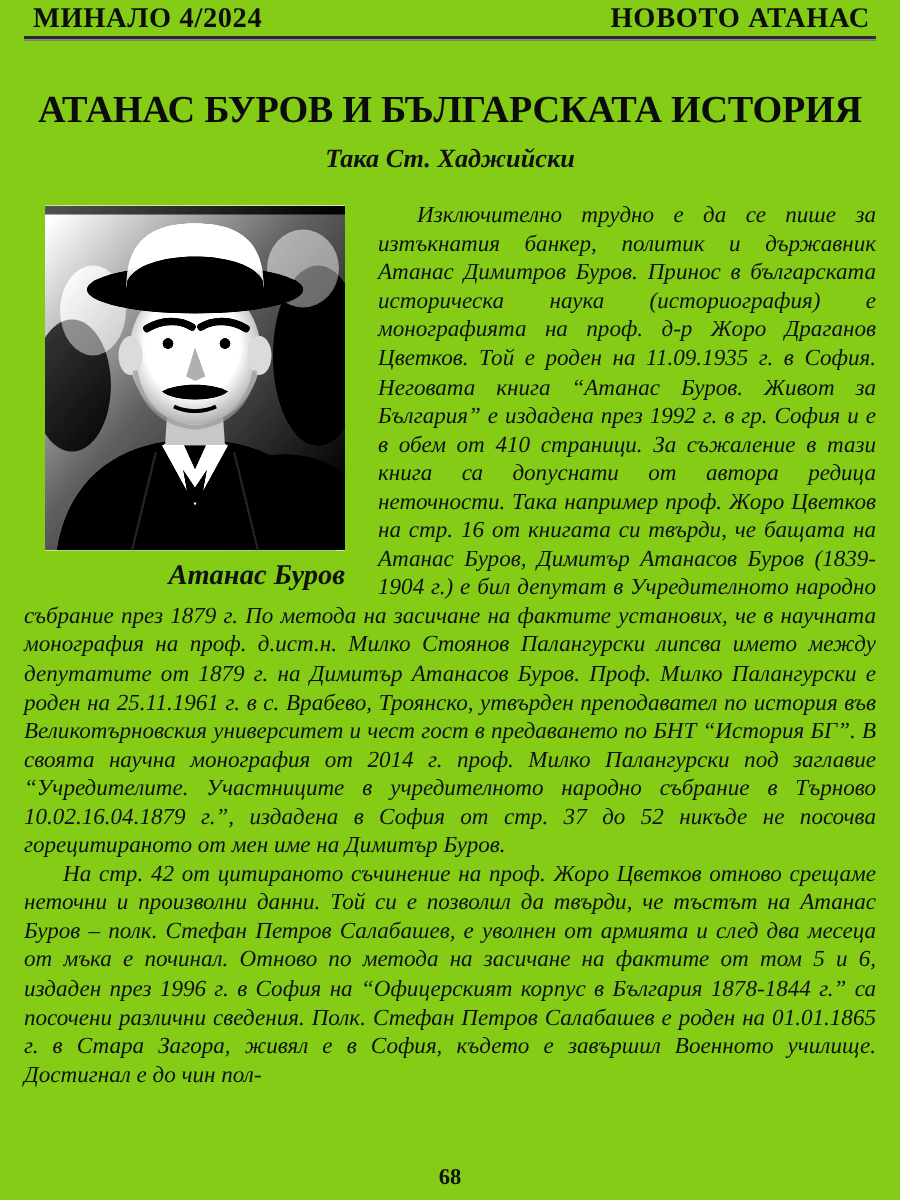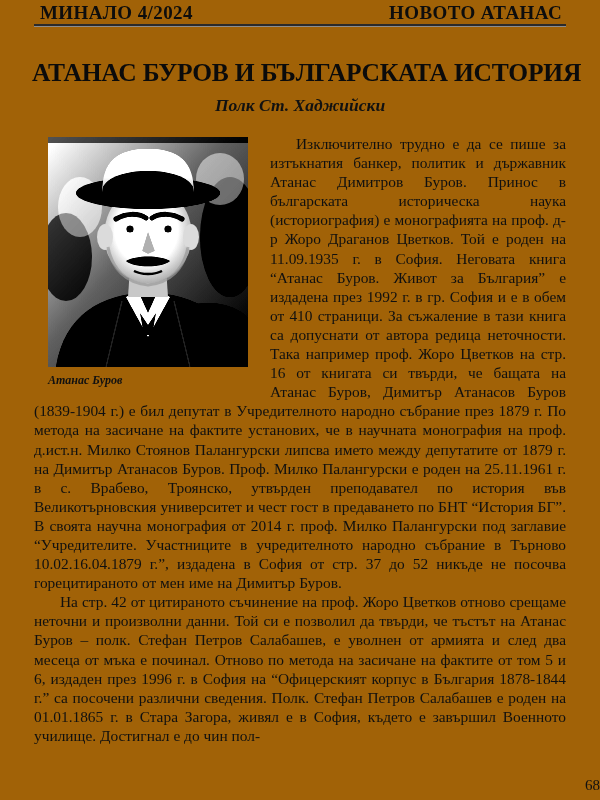--- a/index.html
+++ b/index.html
@@ -13,22 +13,22 @@
     overflow: hidden;
     font-family: "Liberation Serif", "DejaVu Serif", serif;
     color: #111111;
     position: relative;
   }
   .page {
     position: relative;
     width: 600px;
     height: 800px;
     box-sizing: border-box;
-    padding: 0 32px;
-    background: #a16207;
+    padding: 0 14px;
+    background: #84cc16;
   }
 
   
   .running-head {
     display: flex;
     justify-content: space-between;
     align-items: flex-end;
     padding: 1px 2px 0 2px;
     height: 22px;
   }
@@ -86,68 +86,69 @@
   .photo {
     width: 200px;
     height: 230px;
     position: relative;
     overflow: hidden;
     background: #ffffff;
     filter: grayscale(100%) contrast(175%);
   }
   .photo-canvas { position: absolute; inset: 0; }
   .figcaption {
-    text-align: left;
+    text-align: right;
     font-family: "Liberation Serif", "DejaVu Serif", serif;
     font-style: italic;
     font-weight: bold;
-    font-size: 12px;
+    font-size: 19px;
     margin-top: 6px;
     width: 200px;
     color: #111;
   }
 
   p.body-par {
     margin: 0;
     font-size: 15.4px;
     line-height: 19.1px;
     text-align: justify;
     text-justify: inter-word;
     color: #101010;
     hyphens: none;
+    font-style: italic;
   }
   p.indent { text-indent: 26px; }
 
   .page-number {
     position: absolute;
     bottom: 6px;
     left: 0;
     right: 0;
-    text-align: right;
-    font-family: "Liberation Serif", "DejaVu Serif", serif;
-    font-weight: normal;
+    text-align: center;
+    font-family: "Liberation Serif", "DejaVu Serif", serif;
+    font-weight: bold;
     font-size: 15px;
     color: #111;
   }
   .clearfix::after { content:""; display:block; clear:both; }
 </style>
 </head>
 <body>
 
 <div class="page">
 
   <div class="running-head">
     <div class="rh-text rh-left">МИНАЛО  4/2024</div>
     <div class="rh-text rh-right">НОВОТО АТАНАС</div>
   </div>
   <div class="head-rule"></div>
 
   <div class="title-block">
     <div class="article-title">АТАНАС БУРОВ И БЪЛГАРСКАТА ИСТОРИЯ</div>
-    <div class="article-author">Полк Ст. Хаджийски</div>
+    <div class="article-author">Така Ст. Хаджийски</div>
   </div>
 
   <div class="body-area clearfix">
 
     <div class="figure">
       <div class="photo">
         <svg class="photo-canvas" viewBox="0 0 200 230" preserveAspectRatio="none">
           <defs>
             <linearGradient id="bgL" x1="0" y1="0" x2="1" y2="1">
               <stop offset="0%" stop-color="#cfcfcf"></stop>

